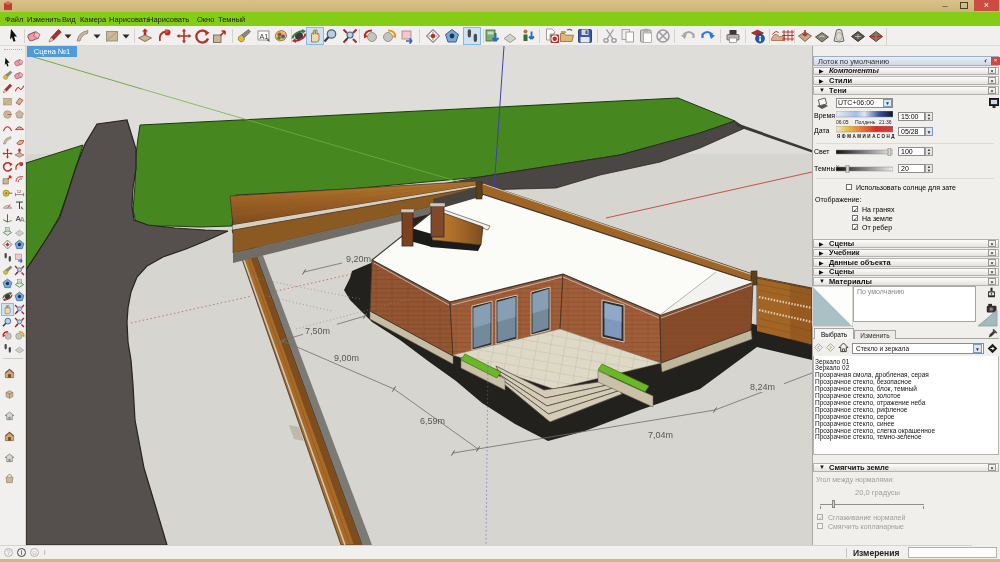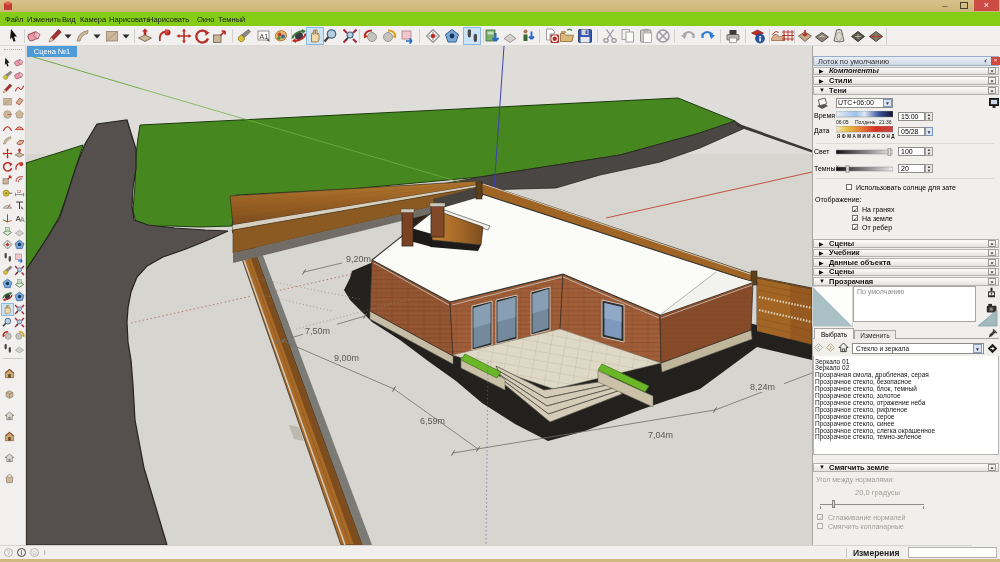--- a/index.html
+++ b/index.html
@@ -743,21 +743,21 @@
 <div class="abs" style="left:1px;top:212px;width:186px;height:8.5px;background:linear-gradient(#fdfdfc,#e4e2de);border:1px solid #b5b3af;"></div>
 <div class="abs" style="left:7px;top:212.5px;font-size:6px;color:#111;">▶</div>
 <div class="abs" style="left:17px;top:211.5px;font-size:7.5px;font-weight:bold;color:#111;">Данные объекта</div>
 <div class="abs" style="left:176px;top:212.5px;width:8px;height:7px;border:1px solid #9a9894;background:#f2f1ef;font-size:6px;line-height:6px;text-align:center;">×</div>
 <div class="abs" style="left:1px;top:221.5px;width:186px;height:8.5px;background:linear-gradient(#fdfdfc,#e4e2de);border:1px solid #b5b3af;"></div>
 <div class="abs" style="left:7px;top:222px;font-size:6px;color:#111;">▶</div>
 <div class="abs" style="left:17px;top:221px;font-size:7.5px;font-weight:bold;color:#111;">Сцены</div>
 <div class="abs" style="left:176px;top:222px;width:8px;height:7px;border:1px solid #9a9894;background:#f2f1ef;font-size:6px;line-height:6px;text-align:center;">×</div>
 <div class="abs" style="left:1px;top:231px;width:186px;height:8.5px;background:linear-gradient(#fdfdfc,#e4e2de);border:1px solid #b5b3af;"></div>
 <div class="abs" style="left:7px;top:231.5px;font-size:6px;color:#111;">▼</div>
-<div class="abs" style="left:17px;top:230.5px;font-size:7.5px;font-weight:bold;color:#111;">Прозрачная</div>
+<div class="abs" style="left:17px;top:230.5px;font-size:7.5px;font-weight:bold;color:#111;">Материалы</div>
 <div class="abs" style="left:176px;top:231.5px;width:8px;height:7px;border:1px solid #9a9894;background:#f2f1ef;font-size:6px;line-height:6px;text-align:center;">×</div>
 <svg class="abs" style="left:0px;top:240px" width="41" height="41" viewBox="0 0 41 41">
       <rect x="0" y="0" width="41" height="41" fill="#fdfdfc" stroke="#b0aeaa" stroke-width="1"></rect>
       <path d="M1 1 L1 40 L40 40 Z" fill="#a9c0c5"></path>
     </svg>
 <div class="abs" style="left:41px;top:240px;width:123px;height:36px;background:#fff;border:1px solid #a8a6a2;"></div>
 <div class="abs" style="left:45px;top:242px;font-size:7px;color:#888;">По умолчанию</div>
 <svg class="abs" style="left:174px;top:241px" width="11" height="11" viewBox="0 0 16 16">
       <rect x="3" y="6" width="10" height="9" rx="1" fill="#2a2a28"></rect>
       <rect x="6.5" y="1" width="3" height="5" fill="#2a2a28"></rect>

